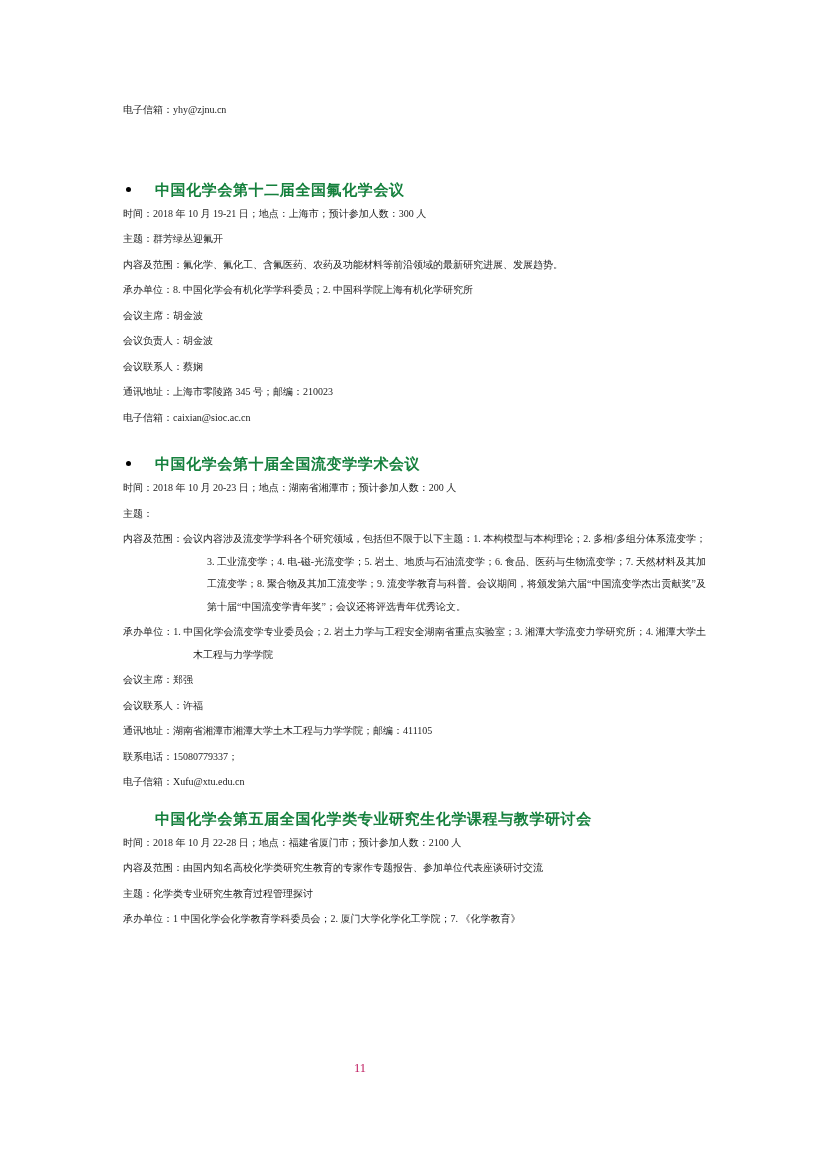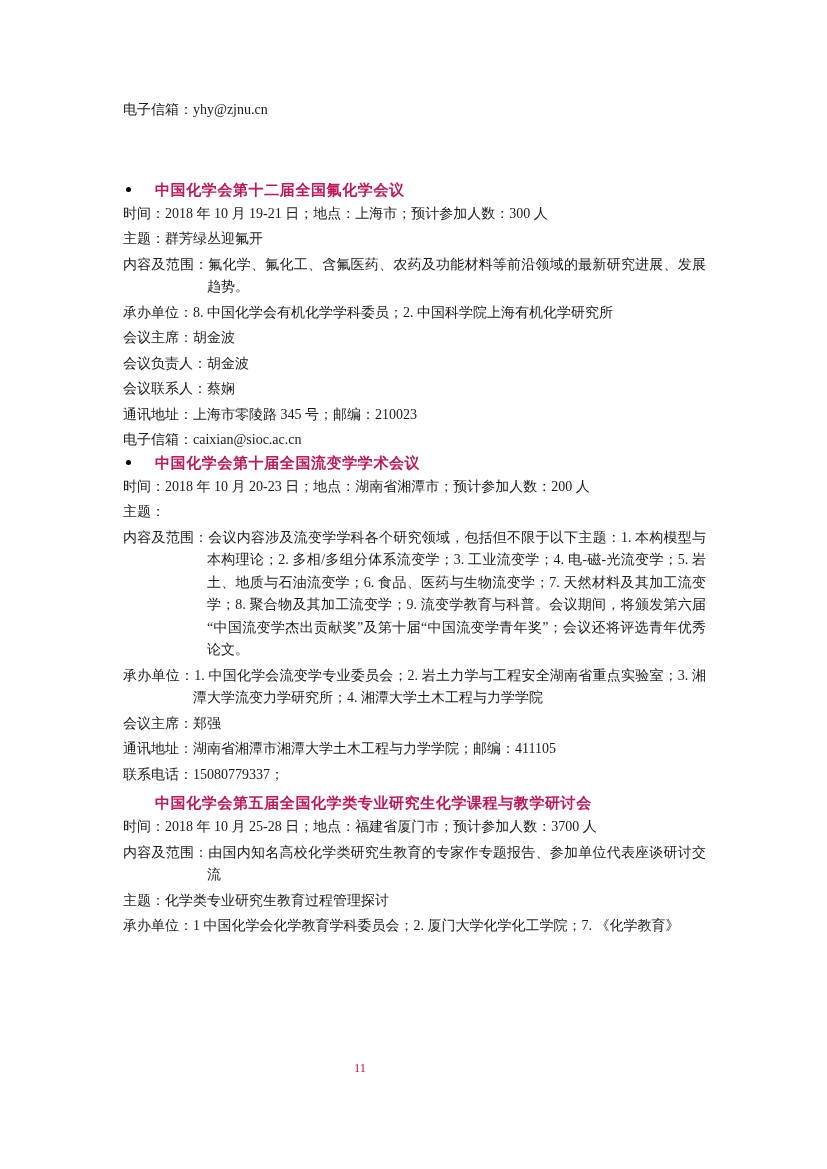--- a/index.html
+++ b/index.html
@@ -16,56 +16,56 @@
     font-family: "Liberation Serif", "DejaVu Serif", serif;
     overflow: hidden;
   }
   .content {
     position: absolute;
     left: 123px;
     top: 96px;
     width: 583px;
   }
   .field {
-    font-size: 14px;
+    font-size: 10px;
     line-height: 22.5px;
     margin-top: 3px;
     text-align: justify;
     padding-left: var(--indent, 0px);
     text-indent: calc(var(--indent, 0px) * -1);
   }
   .conference .heading {
     display: flex;
     align-items: flex-start;
     font-family: "Liberation Sans", "DejaVu Sans", sans-serif;
     font-weight: 700;
     font-size: 15px;
     letter-spacing: 0.6px;
     line-height: 21px;
-    color: #be185d;
+    color: #15803d;
   }
   .heading.no-bullet {
     padding-left: 32px;
   }
   .bullet-cell {
     flex: 0 0 32px;
     width: 32px;
     display: flex;
   }
   .dot {
     width: 5px;
     height: 5px;
     border-radius: 50%;
     background: #000000;
     margin-top: 8px;
     margin-left: 3px;
   }
   #conference-list > section:nth-of-type(1) { margin-top: 57px; }
-  #conference-list > section:nth-of-type(2) { }
-  #conference-list > section:nth-of-type(3) { margin-top: 6px; }
+  #conference-list > section:nth-of-type(2) { margin-top: 24px; }
+  #conference-list > section:nth-of-type(3) { margin-top: 14px; }
   .page-number {
     position: absolute;
     top: 1061px;
     left: 0;
     width: 720px;
     text-align: center;
     font-size: 12.5px;
     color: #be185d;
   }
 </style>
@@ -102,28 +102,30 @@
             <span class="bullet-cell">
               <span class="dot"></span>
             </span>
             <span class="title-text">中国化学会第十届全国流变学学术会议</span>
           </div>
           <div class="field" style="--indent: 42px;"><span class="label">时间：</span><span class="value">2018 年 10 月 20-23 日；地点：湖南省湘潭市；预计参加人数：200 人</span></div>
           <div class="field" style="--indent: 42px;"><span class="label">主题：</span><span class="value"></span></div>
           <div class="field" style="--indent: 84px;"><span class="label">内容及范围：</span><span class="value">会议内容涉及流变学学科各个研究领域，包括但不限于以下主题：1. 本构模型与本构理论；2. 多相/多组分体系流变学；3. 工业流变学；4. 电-磁-光流变学；5. 岩土、地质与石油流变学；6. 食品、医药与生物流变学；7. 天然材料及其加工流变学；8. 聚合物及其加工流变学；9. 流变学教育与科普。会议期间，将颁发第六届“中国流变学杰出贡献奖”及第十届“中国流变学青年奖”；会议还将评选青年优秀论文。</span></div>
           <div class="field" style="--indent: 70px;"><span class="label">承办单位：</span><span class="value">1. 中国化学会流变学专业委员会；2. 岩土力学与工程安全湖南省重点实验室；3. 湘潭大学流变力学研究所；4. 湘潭大学土木工程与力学学院</span></div>
           <div class="field" style="--indent: 70px;"><span class="label">会议主席：</span><span class="value">郑强</span></div>
+          <div class="field" style="--indent: 84px;"><span class="label">会议联系人：</span><span class="value">许福</span></div>
           <div class="field" style="--indent: 70px;"><span class="label">通讯地址：</span><span class="value">湖南省湘潭市湘潭大学土木工程与力学学院；邮编：411105</span></div>
           <div class="field" style="--indent: 70px;"><span class="label">联系电话：</span><span class="value">15080779337；</span></div>
+          <div class="field" style="--indent: 70px;"><span class="label">电子信箱：</span><span class="value">Xufu@xtu.edu.cn</span></div>
         </section>
         <section class="conference">
           <div class="heading no-bullet">
             <span class="title-text">中国化学会第五届全国化学类专业研究生化学课程与教学研讨会</span>
           </div>
-          <div class="field" style="--indent: 42px;"><span class="label">时间：</span><span class="value">2018 年 10 月 25-28 日；地点：福建省厦门市；预计参加人数：3700 人</span></div>
+          <div class="field" style="--indent: 42px;"><span class="label">时间：</span><span class="value">2018 年 10 月 22-28 日；地点：福建省厦门市；预计参加人数：2100 人</span></div>
           <div class="field" style="--indent: 84px;"><span class="label">内容及范围：</span><span class="value">由国内知名高校化学类研究生教育的专家作专题报告、参加单位代表座谈研讨交流</span></div>
           <div class="field" style="--indent: 42px;"><span class="label">主题：</span><span class="value">化学类专业研究生教育过程管理探讨</span></div>
           <div class="field" style="--indent: 70px;"><span class="label">承办单位：</span><span class="value">1 中国化学会化学教育学科委员会；2. 厦门大学化学化工学院；7. 《化学教育》</span></div>
         </section>
       </div>
 
   </div>
 
   <div class="page-number">11</div>
 </div>

